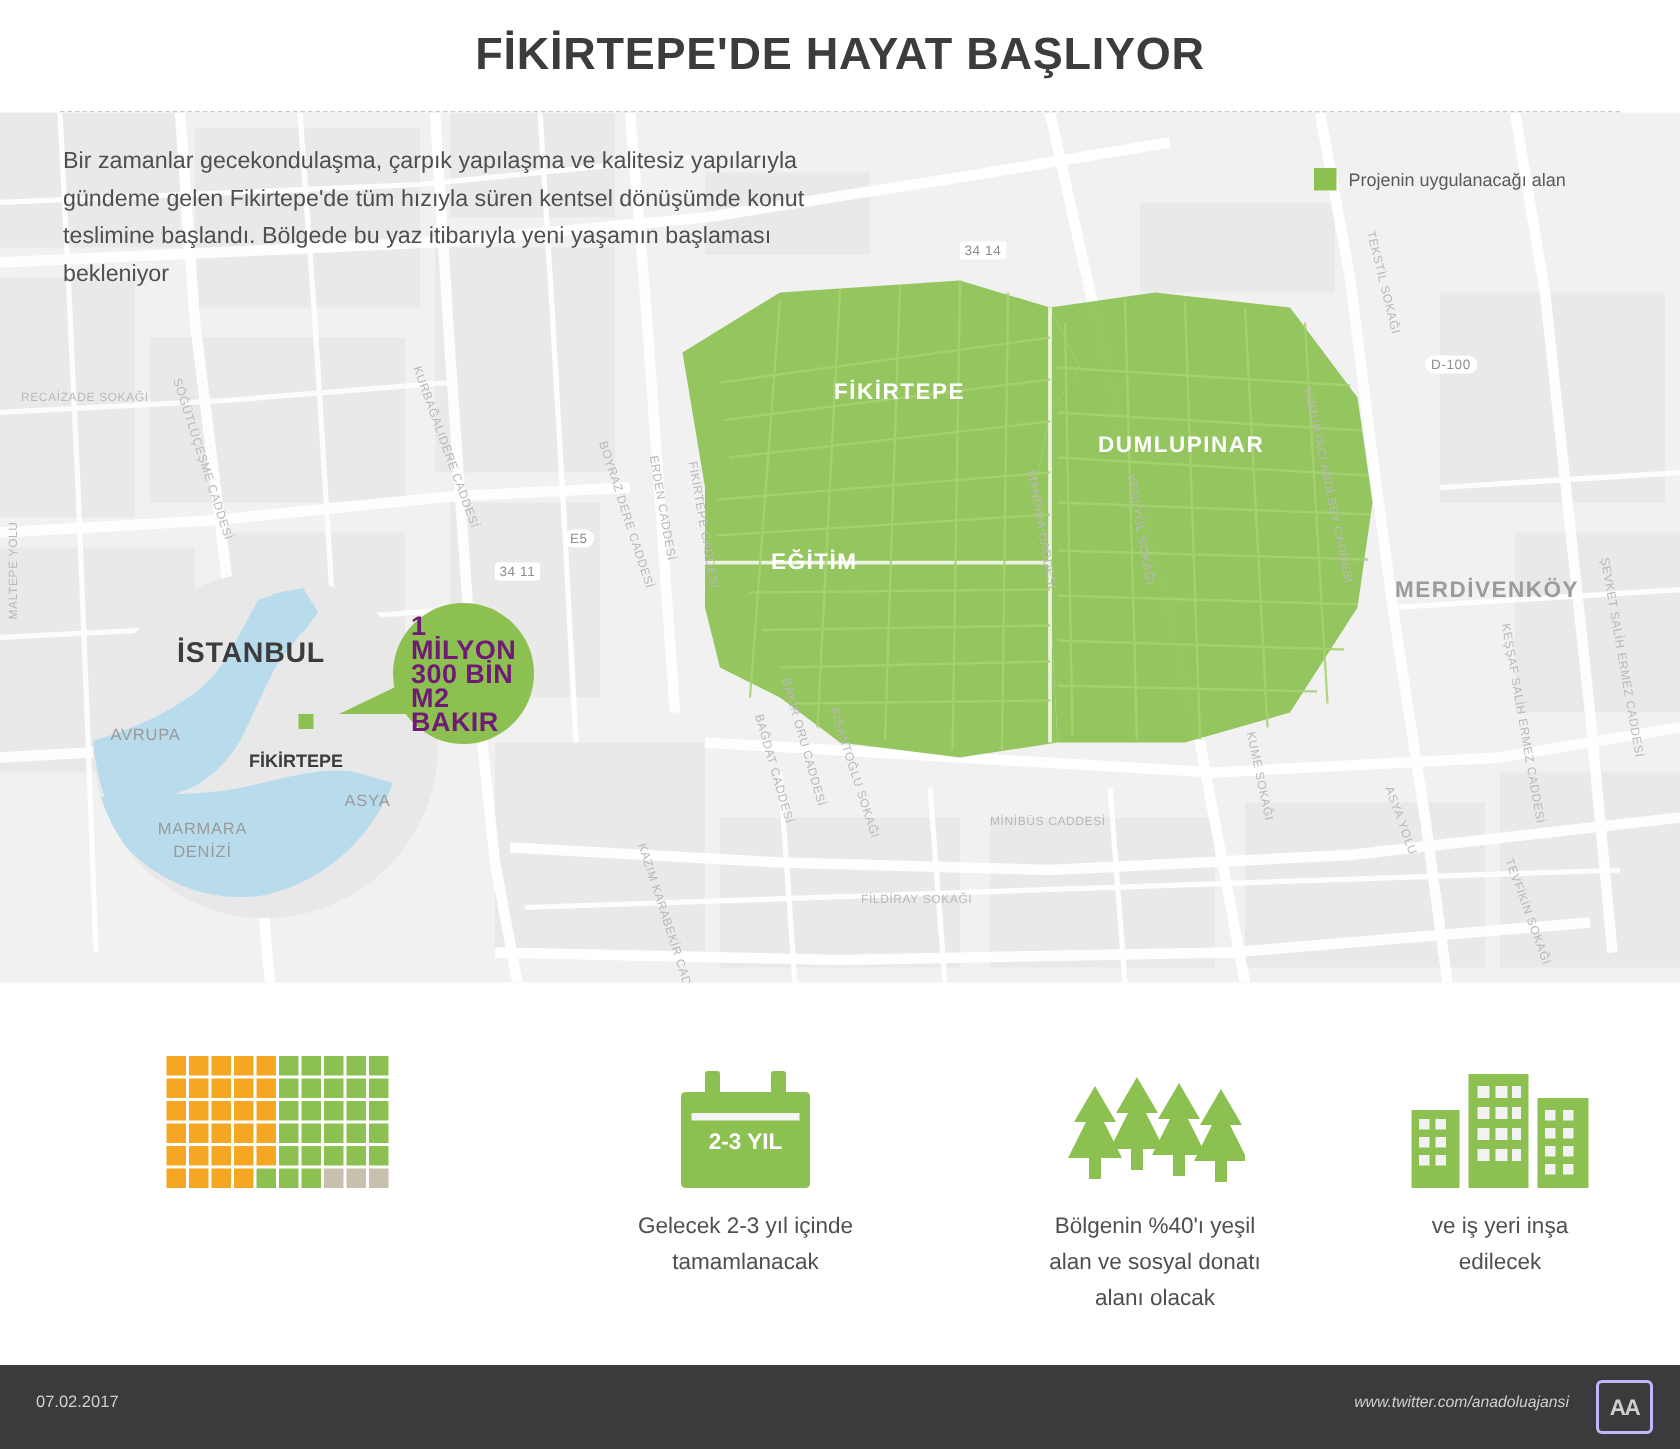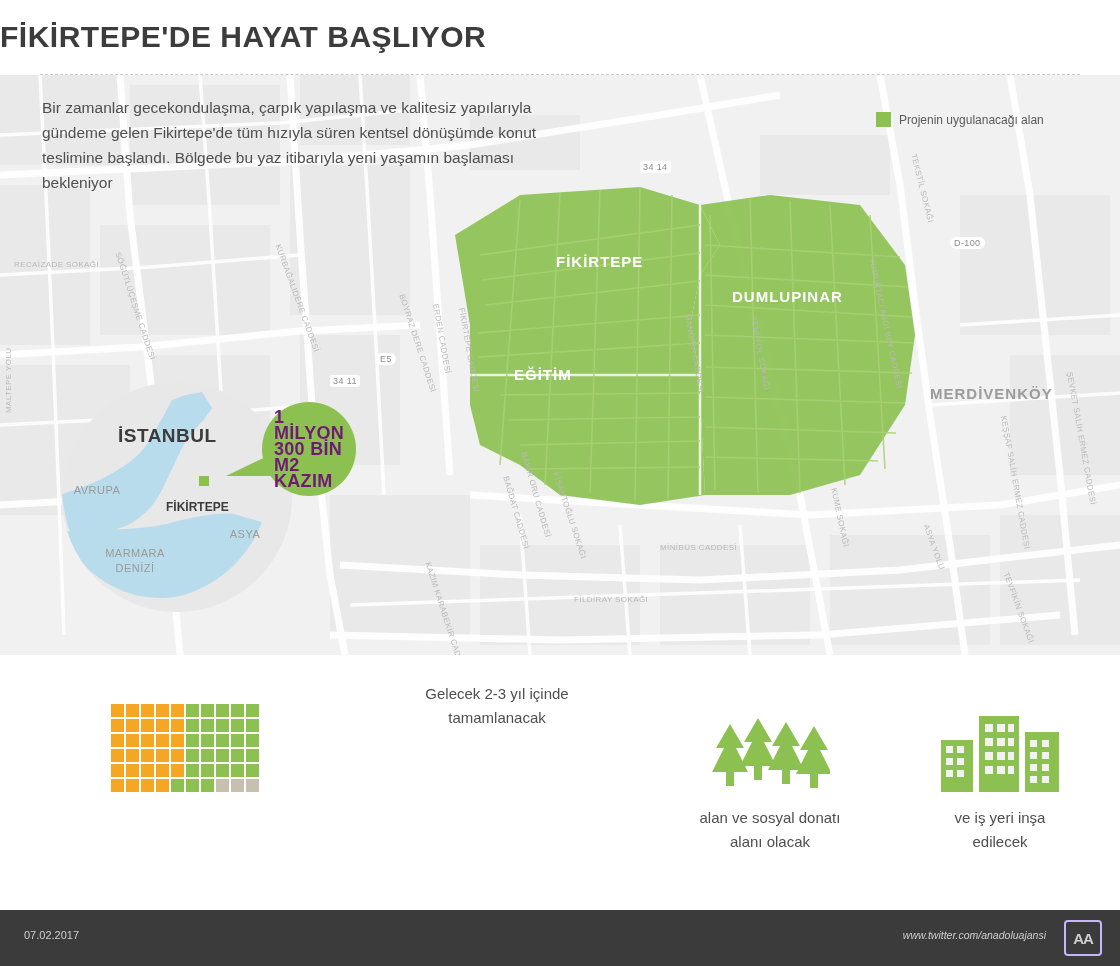--- a/index.html
+++ b/index.html
@@ -9,20 +9,21 @@
     background: #ffffff;
     position: relative;
     overflow: hidden;
     color: #4a4a4a;
   }
 
   
   .title {
     position: absolute;
     top: 20px; left: 0; width: 1120px;
+    text-align: center;
     font-size: 30px;
     font-weight: bold;
     letter-spacing: 0.5px;
     color: #3c3c3c;
   }
   .title-rule {
     position: absolute;
     top: 74px; left: 40px; width: 1040px;
     border-top: 1px dashed #c9c9c9;
   }
@@ -360,21 +361,21 @@
 <div class="inset-txt" style="left:215px; top:528px; width:60px;">ASYA</div>
 <div class="inset-txt" style="left:90px; top:547px; width:90px;">MARMARA</div>
 <div class="inset-txt" style="left:90px; top:562px; width:90px;">DENİZİ</div>
 <div class="inset-dot"></div>
 <div class="inset-fikirtepe">FİKİRTEPE</div>
 
 <div class="bubble-pointer"></div>
 <div class="bubble">
   <span class="bubble-line">1 MİLYON</span>
   <span class="bubble-line">300 BİN M2</span>
-  <span class="bubble-line">KAZIM</span>
+  <span class="bubble-line">BAKIR</span>
 </div>
 
 <div class="stats">
 
   <div class="stat" style="left:40px; top:22px; width:290px;">
     <div class="icon-wrap">
       <div class="block-grid">
         <i style="background:#f5a623"></i>
           <i style="background:#f5a623"></i>
           <i style="background:#f5a623"></i>
@@ -433,38 +434,48 @@
           <i style="background:#8cc152"></i>
           <i style="background:#8cc152"></i>
           <i style="background:#c8c0af"></i>
           <i style="background:#c8c0af"></i>
           <i style="background:#c8c0af"></i>
       </div>
     </div>
   </div>
 
   <div class="stat" style="left:352px; top:22px; width:290px;">
+    <div class="icon-wrap">
+      <div class="cal">
+        <div class="cal-tab" style="left:16px;"></div>
+        <div class="cal-tab" style="left:60px;"></div>
+        <div class="cal-body"></div>
+        <div class="cal-white"></div>
+        <div class="cal-text">2-3 YIL</div>
+      </div>
+    </div>
     <div class="stat-caption">
       <div>Gelecek 2-3 yıl içinde</div>
       <div>tamamlanacak</div>
     </div>
   </div>
 
   <div class="stat" style="left:640px; top:22px; width:260px;">
     <div class="icon-wrap">
       <svg width="120" height="74" viewBox="0 0 120 74">
         <g fill="#8cc152">
           <path d="M16 0 L30 24 L22 24 L34 48 L20 48 L20 62 L12 62 L12 48 L-2 48 L10 24 L2 24 Z" transform="translate(4,6)"></path>
           <path d="M16 0 L30 24 L22 24 L34 48 L20 48 L20 62 L12 62 L12 48 L-2 48 L10 24 L2 24 Z" transform="translate(32,0)"></path>
           <path d="M16 0 L30 24 L22 24 L34 48 L20 48 L20 62 L12 62 L12 48 L-2 48 L10 24 L2 24 Z" transform="translate(60,4)"></path>
           <path d="M16 0 L30 24 L22 24 L34 48 L20 48 L20 62 L12 62 L12 48 L-2 48 L10 24 L2 24 Z" transform="translate(88,8)"></path>
         </g>
       </svg>
     </div>
     <div class="stat-caption">
+      <div>Bölgenin %40'ı yeşil</div>
       <div>alan ve sosyal donatı</div>
       <div>alanı olacak</div>
     </div>
   </div>
 
   <div class="stat" style="left:900px; top:22px; width:200px;">
     <div class="icon-wrap">
       <svg width="130" height="80" viewBox="0 0 130 80">
         <g fill="#8cc152">
           <rect x="6" y="28" width="32" height="52"></rect>

